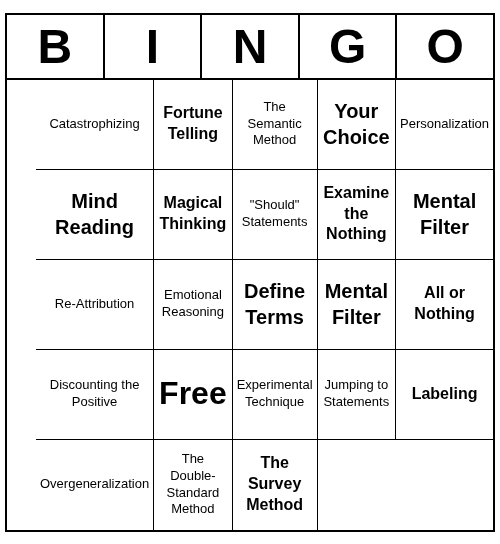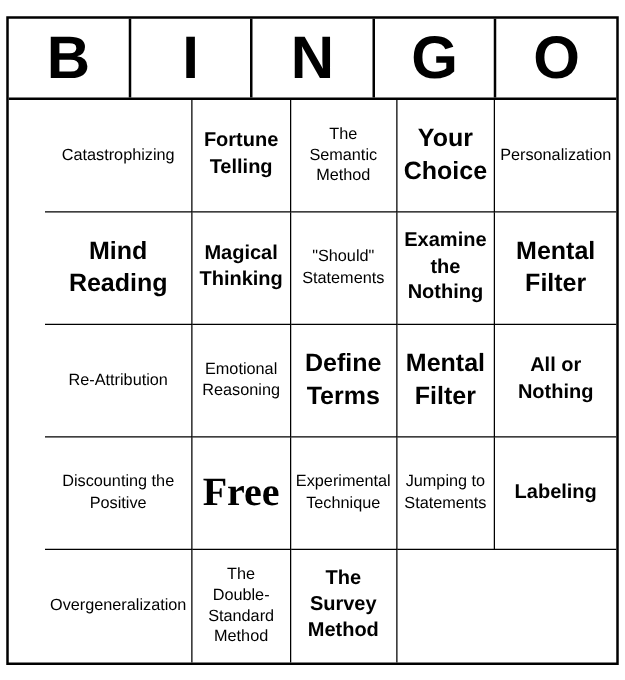--- a/index.html
+++ b/index.html
@@ -61,21 +61,20 @@
       font-size: 20px;
       font-weight: bold;
     }
     .cell-text.medium {
       font-size: 16px;
       font-weight: bold;
     }
     .cell-text.free {
       font-size: 32px;
       font-weight: bold;
-      font-family: Liberation Serif, serif;
     }
   </style>
 </head>
 <body>
 
 <div class="bingo-card">
   <div class="bingo-header">
   <div class="bingo-header-cell">B</div>
       <div class="bingo-header-cell">I</div>
       <div class="bingo-header-cell">N</div>

